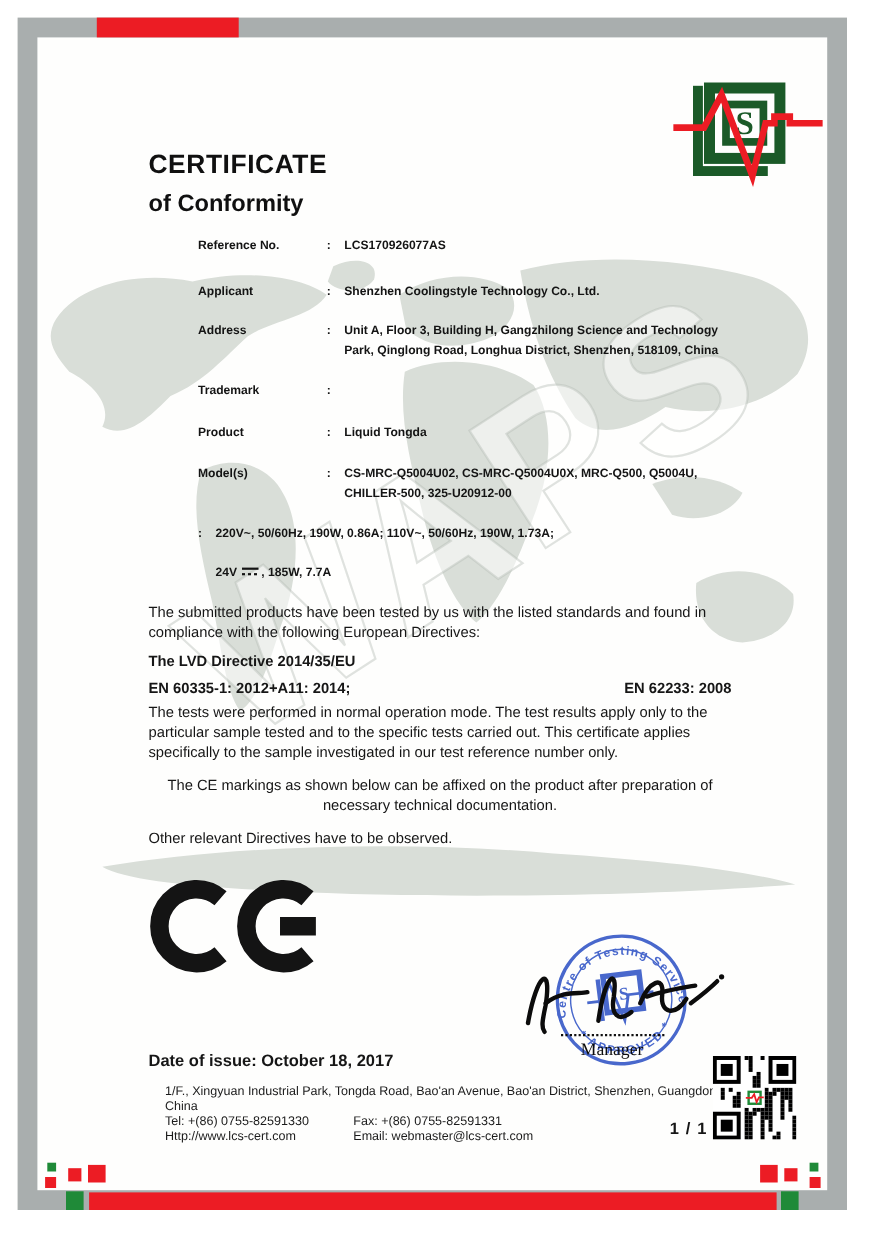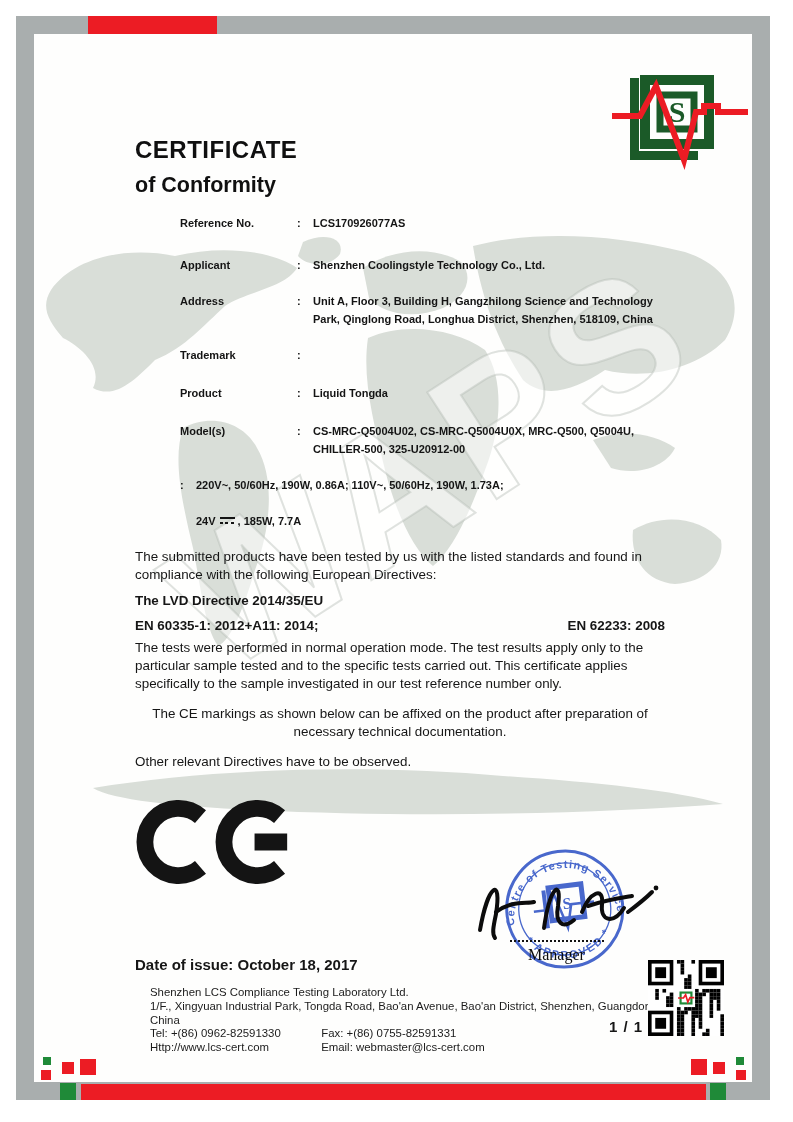--- a/index.html
+++ b/index.html
@@ -201,24 +201,23 @@
         <path d="M114,62 C122,42 136,36 134,54 C132,72 146,74 156,58"></path>
         <path d="M120,56 C138,50 152,48 164,46"></path>
         <path d="M160,62 C168,56 176,50 184,42"></path>
         <circle cx="188" cy="38" r="2.4" fill="#0c0c0c" stroke="none"></circle>
       </g>
     </svg>
     <div class="dotted-line"></div>
     <div class="manager">Manager</div>
 
     <div class="footer">
-      <div>Shenzhen LCS Compliance Testing Laboratory Ltd.</div>
       <div>1/F., Xingyuan Industrial Park, Tongda Road, Bao'an Avenue, Bao'an District, Shenzhen, Guangdong, China</div>
       <div>
-        <span class="fcol1">Tel: +(86) 0962-82591330</span>
+        <span class="fcol1">Tel: +(86) 0755-82591330</span>
         <span>Fax: +(86) 0755-82591331</span>
       </div>
       <div>
         <span class="fcol1">Http://www.lcs-cert.com</span>
         <span>Email: webmaster@lcs-cert.com</span>
       </div>
     </div>
 
     <div class="page-num">1 / 1</div>
 

